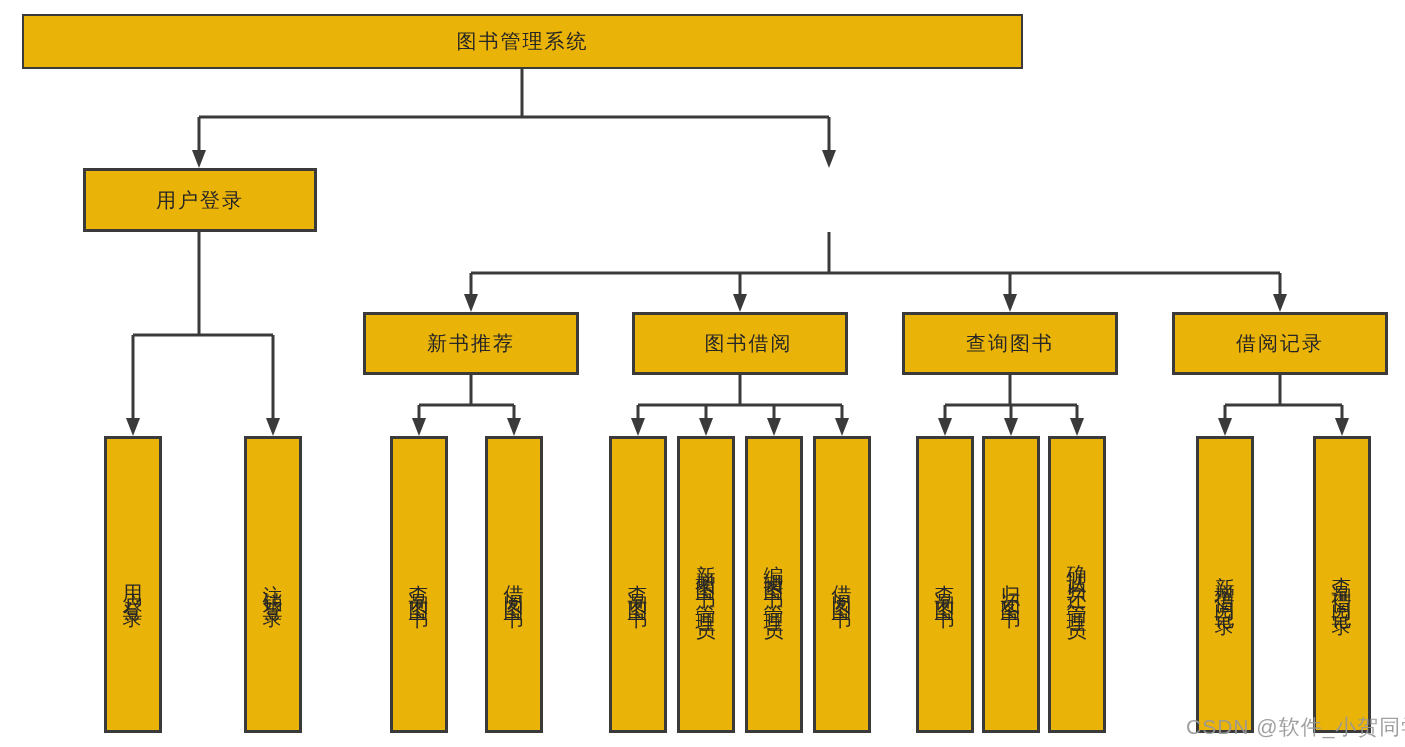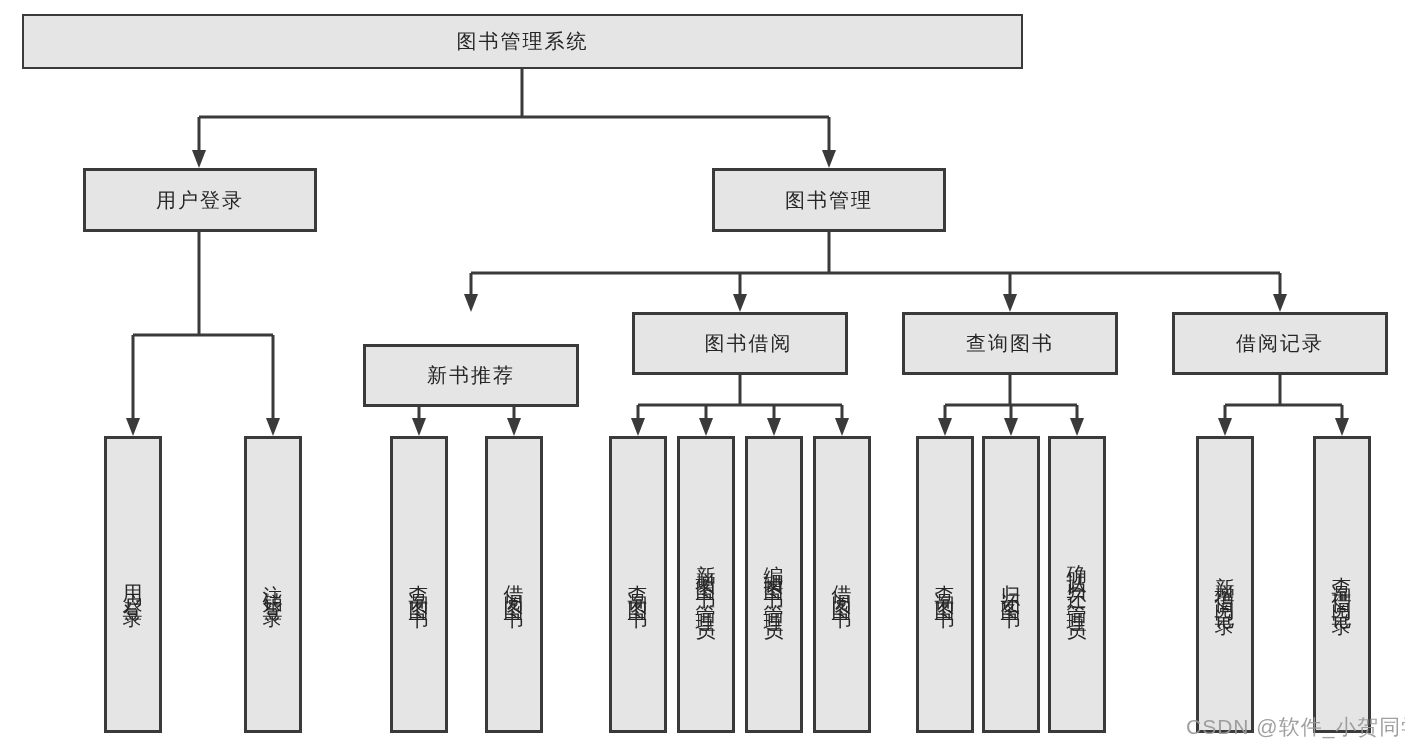--- a/index.html
+++ b/index.html
@@ -12,21 +12,21 @@
     overflow: hidden;
   }
   svg.connectors {
     position: absolute;
     left: 0; top: 0;
     z-index: 0;
   }
   .box {
     position: absolute;
     box-sizing: border-box;
-    background: #e5e5e5;
+    background: #eab308;
     border: 3px solid #3a3a3a;
     color: #262626;
     display: flex;
     align-items: center;
     justify-content: center;
     z-index: 1;
     text-align: center;
   }
   .box.root {
     left: 22px; top: 14px; width: 1001px; height: 55px;
@@ -104,23 +104,22 @@
       <polygon points="1004,418 1018,418 1011,436"></polygon>
       <polygon points="1070,418 1084,418 1077,436"></polygon>
       <polygon points="1218,418 1232,418 1225,436"></polygon>
       <polygon points="1335,418 1349,418 1342,436"></polygon>
     </g>
   </svg>
 
   <div class="box root">图书管理系统</div>
 
   <div class="box lvl2" style="left:83px;">用户登录</div>
-  <div class="box lvl2" style="left:712px;">图书管理</div>
 
-  <div class="box lvl3" style="left:363px;margin-top:32px;">新书推荐</div>
+  <div class="box lvl3" style="left:363px;">新书推荐</div>
   <div class="box lvl3" style="left:632px;padding-left:17px;">图书借阅</div>
   <div class="box lvl3" style="left:902px;">查询图书</div>
   <div class="box lvl3" style="left:1172px;">借阅记录</div>
 
   <div class="box leaf" style="left:104px;">用户登录</div>
   <div class="box leaf" style="left:244px;">注销登录</div>
 
   <div class="box leaf" style="left:390px;">查询图书</div>
   <div class="box leaf" style="left:485px;">借阅图书</div>
 

